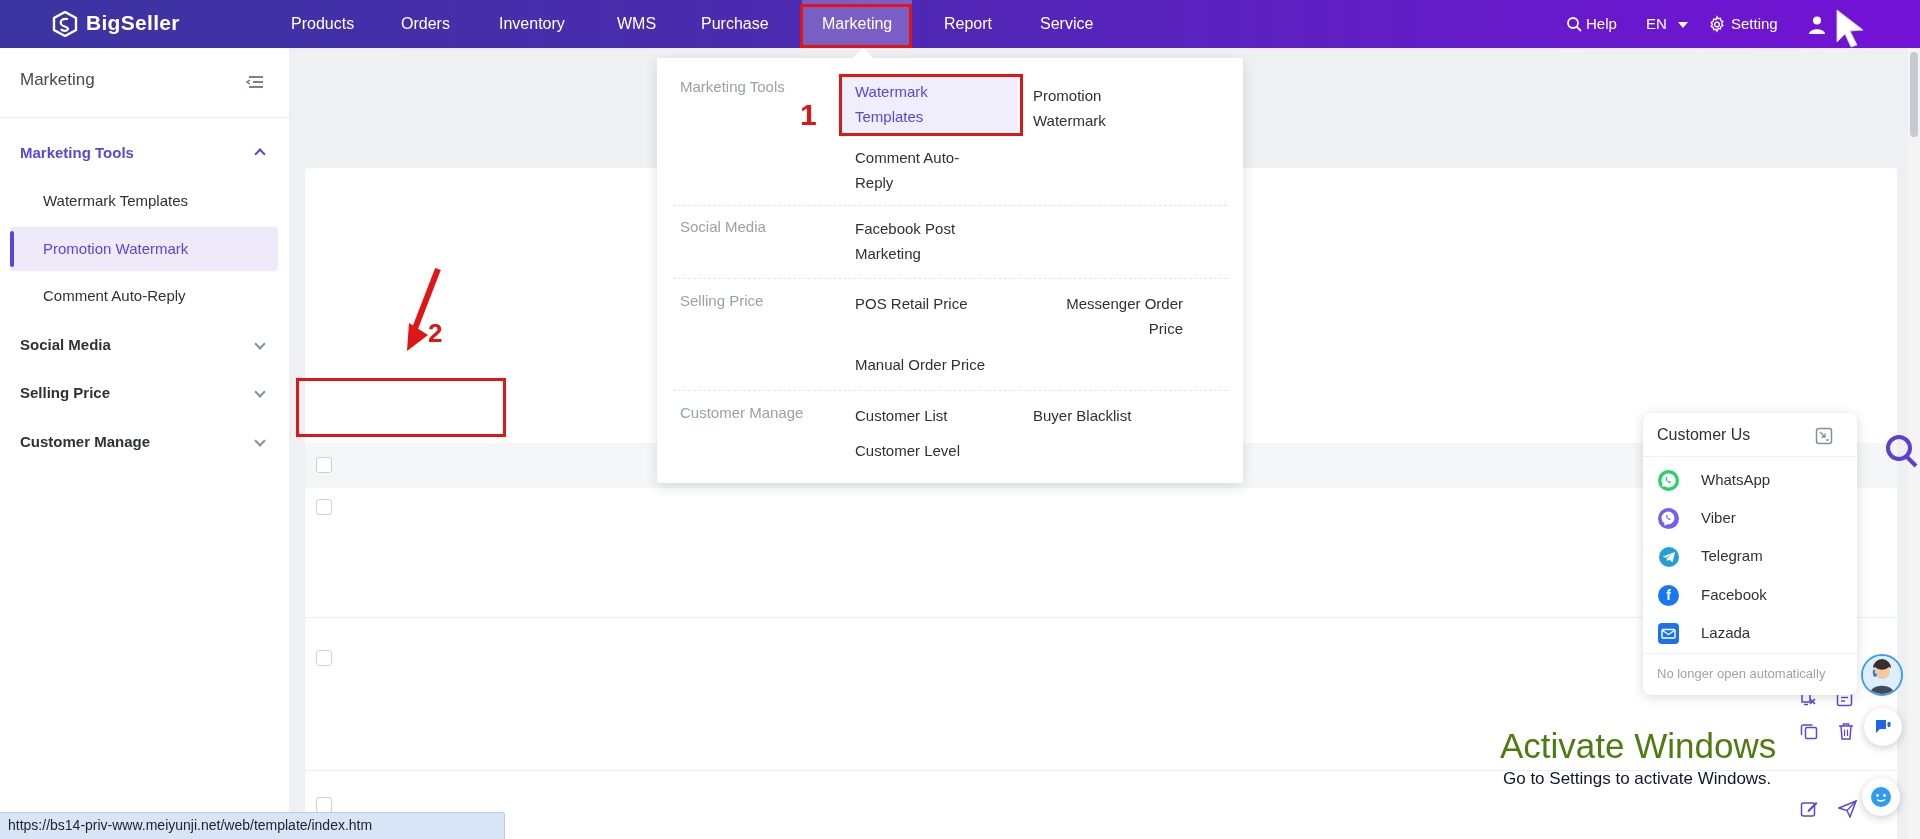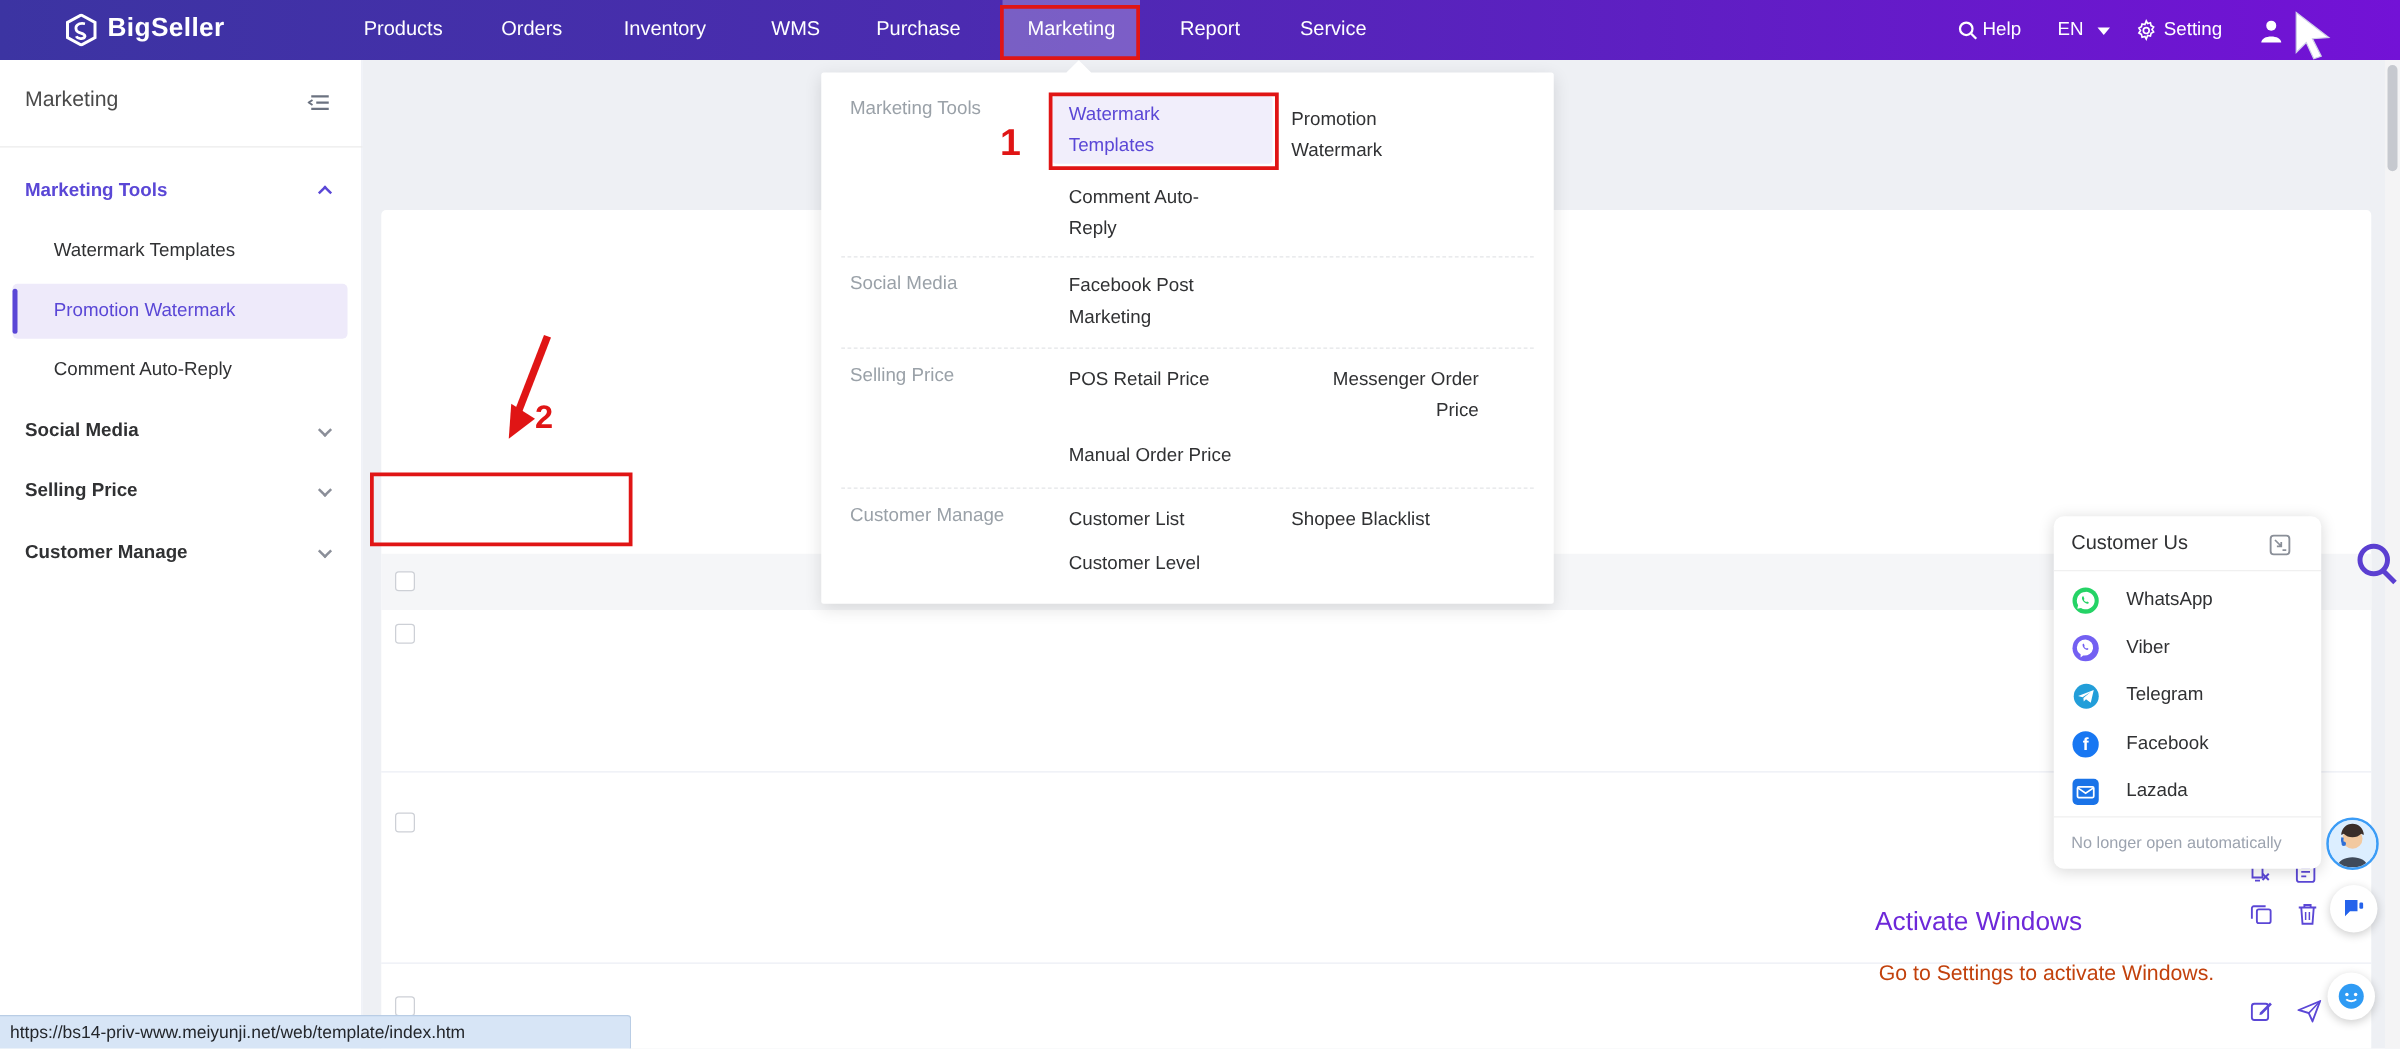--- a/index.html
+++ b/index.html
@@ -69,22 +69,22 @@
   .citem { position:absolute; left:14px; width:186px; height:24px; cursor:pointer; }
   .cicon { position:absolute; left:1px; top:1px; width:21px; height:21px; border-radius:50%; color:#fff; font-size:12px; text-align:center; line-height:21px; }
   .clabel { position:absolute; left:44px; top:2px; font-size:15px; color:#303133; }
 
   .floatbtn { position:absolute; width:38px; height:38px; border-radius:50%; background:#fff; box-shadow:0 2px 8px rgba(0,0,0,0.2); z-index:45; cursor:pointer; }
 
   .acticon { color:#5b47d6; cursor:pointer; position:absolute; z-index:2; }
 
   .urltip { position:absolute; left:0; top:812px; width:505px; height:27px; background:#d7e5f6; border:1px solid #b9cde5; border-left:none; border-bottom:none; border-radius:0 3px 0 0; z-index:55; line-height:25px; padding-left:8px; font-size:14px; color:#23262b; }
 
-  .oswm1 { position:absolute; left:1500px; top:726px; font-size:21px; color:#6d28d9; z-index:3; }
-  .oswm2 { position:absolute; left:1503px; top:769px; font-size:17px; color:#c2410c; z-index:3; }
+  .oswm1 { position:absolute; left:1500px; top:726px; font-size:35px; color:#4d7c0f; z-index:3; }
+  .oswm2 { position:absolute; left:1503px; top:769px; font-size:17px; color:#0f172a; z-index:3; }
 
   svg { display:block; }
 </style>
 </head>
 <body>
 
 <div class="screen">
 
   <div class="navbar">
     <span class="abs" style="left:52px;top:11px;">
@@ -331,21 +331,21 @@
     <div class="mdiv" style="top:220px;"></div>
 
     <span class="mlabel" style="left:23px;top:234px;">Selling Price</span>
     <span class="mlink" style="left:198px;top:233px;width:160px;">POS Retail Price</span>
     <span class="mlink" style="left:376px;top:233px;width:150px;text-align:right;">Messenger Order Price</span>
     <span class="mlink" style="left:198px;top:294px;width:200px;">Manual Order Price</span>
     <div class="mdiv" style="top:332px;"></div>
 
     <span class="mlabel" style="left:23px;top:346px;">Customer Manage</span>
     <span class="mlink" style="left:198px;top:345px;width:160px;">Customer List</span>
-    <span class="mlink" style="left:376px;top:345px;width:160px;">Shopee Blacklist</span>
+    <span class="mlink" style="left:376px;top:345px;width:160px;">Buyer Blacklist</span>
     <span class="mlink" style="left:198px;top:380px;width:160px;">Customer Level</span>
   </div>
 
   <div class="redbox" style="left:800px;top:4px;width:112px;height:44px;z-index:60;"></div>
   <div class="redbox" style="left:839px;top:74px;width:184px;height:62px;"></div>
   <span class="rednum" style="left:800px;top:98px;">1</span>
   <div class="redbox" style="left:296px;top:378px;width:210px;height:59px;"></div>
   <span class="rednum" style="left:428px;top:318px;font-size:26px;">2</span>
   <span class="abs" style="left:398px;top:263px;z-index:50;pointer-events:none;">
     <svg width="50" height="95" viewBox="0 0 50 95">

